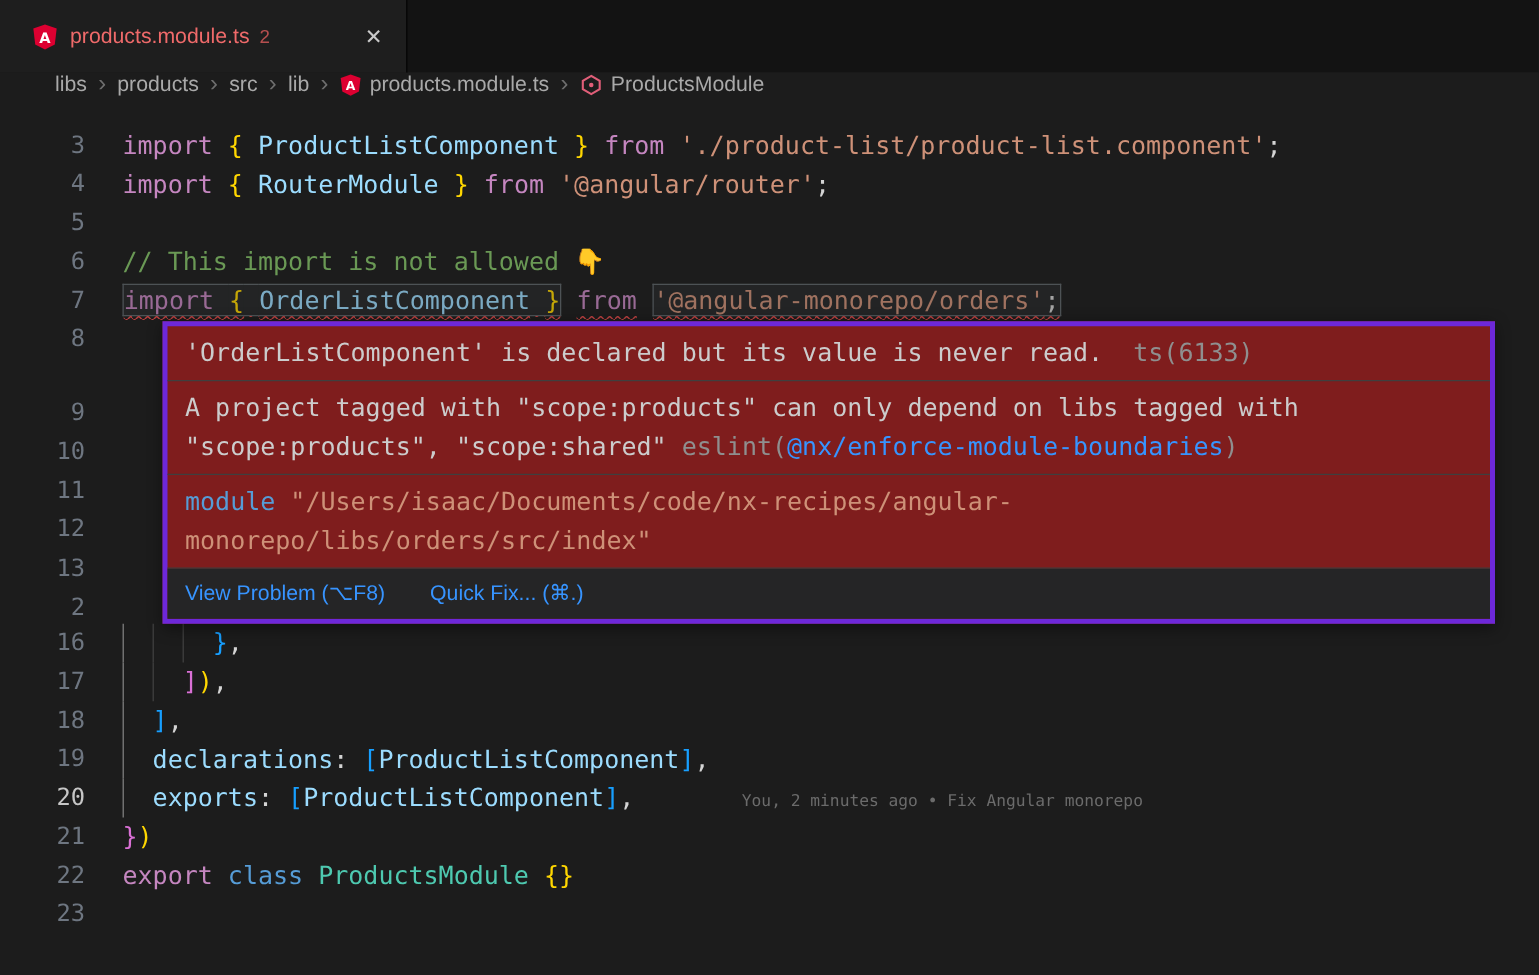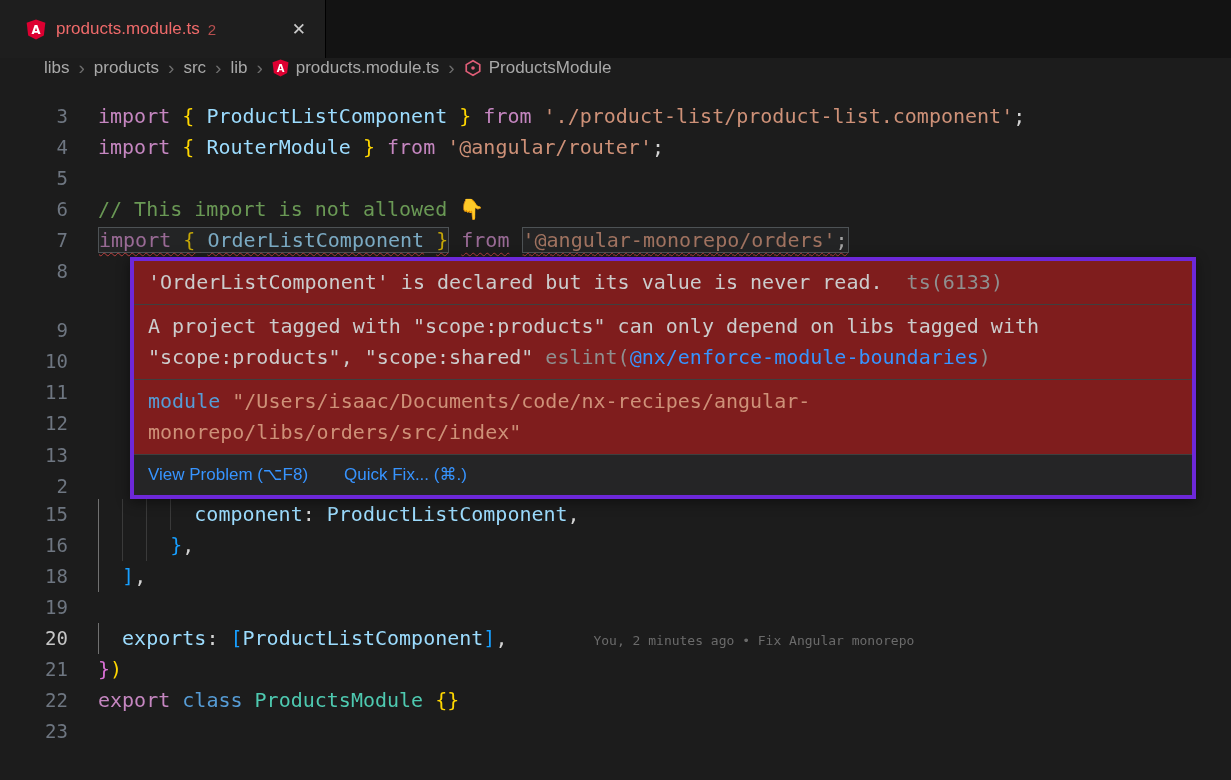--- a/index.html
+++ b/index.html
@@ -190,24 +190,24 @@
             </div>
           </div>
         <div class="hactions">
           <span>View Problem (⌥F8)</span>
           <span>Quick Fix... (⌘.)</span>
         </div>
       </div>
     </div>
 
     <div>
-        <div class="line"><span class="lnum">15</span><span class="lcode"><span class="indb">  </span><span class="ind">  </span><span class="ind">  </span><span class="ind">  </span><span class="var">component</span><span class="pln">: </span><span class="var">ProductListComponent</span><span class="pln">,</span></span></div>
         <div class="line"><span class="lnum">16</span><span class="lcode"><span class="indb">  </span><span class="ind">  </span><span class="ind">  </span><span class="b3">}</span><span class="pln">,</span></span></div>
+        <div class="line"><span class="lnum">17</span><span class="lcode"><span class="indb">  </span><span class="ind">  </span><span class="b2">]</span><span class="b1">)</span><span class="pln">,</span></span></div>
         <div class="line"><span class="lnum">18</span><span class="lcode"><span class="indb">  </span><span class="b3">]</span><span class="pln">,</span></span></div>
-        <div class="line"><span class="lnum">19</span></div>
+        <div class="line"><span class="lnum">19</span><span class="lcode"><span class="indb">  </span><span class="var">declarations</span><span class="pln">: </span><span class="b3">[</span><span class="var">ProductListComponent</span><span class="b3">]</span><span class="pln">,</span></span></div>
         <div class="line"><span class="lnum active">20</span><span class="lcode"><span class="indb">  </span><span class="var">exports</span><span class="pln">: </span><span class="b3">[</span><span class="var">ProductListComponent</span><span class="b3">]</span><span class="pln">,</span><span class="blame">You, 2 minutes ago • Fix Angular monorepo</span></span></div>
         <div class="line"><span class="lnum">21</span><span class="lcode"><span class="b2">}</span><span class="b1">)</span></span></div>
         <div class="line"><span class="lnum">22</span><span class="lcode"><span class="kw">export </span><span class="kwb">class </span><span class="cls">ProductsModule </span><span class="b1">{}</span></span></div>
         <div class="line"><span class="lnum">23</span><span class="lcode"></span></div>
       </div>
   </div>
 
 </div>
 
 </body></html>

